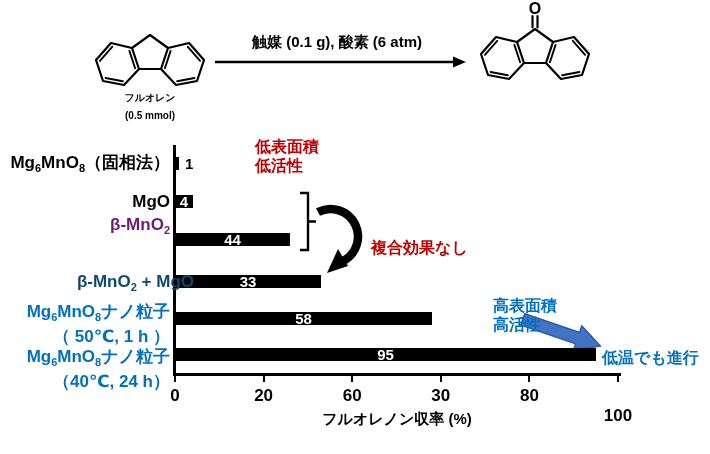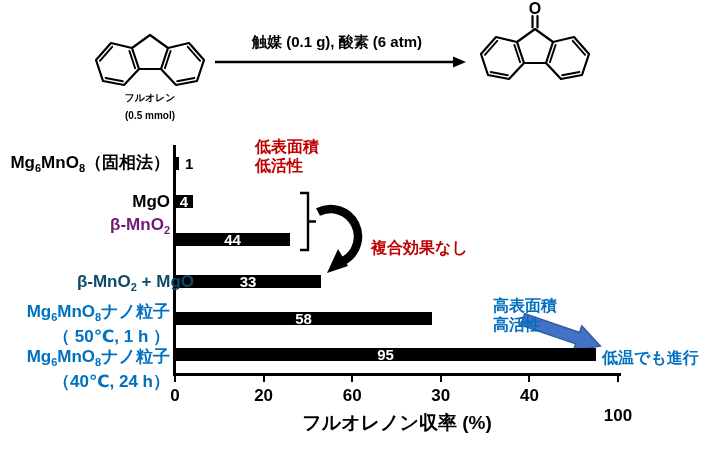--- a/index.html
+++ b/index.html
@@ -10,21 +10,21 @@
   }
   .abs{position:absolute;}
   .ctr{text-align:center;}
   .pre{white-space:pre-line;margin-left:45px;}
   .sch-label{font-size:10px;line-height:18px;}
   .cond{font-size:15px;line-height:18px;}
   .it{font-style:italic;}
   .axis{background:#000;}
   .tick{position:absolute;width:2px;height:7px;background:#000;}
   .tick-label{position:absolute;width:44px;text-align:center;font-size:17px;}
-  .xlabel{font-size:19px;}
+  .xlabel{font-size:15px;}
   .bar{position:absolute;height:13px;}
   .bar-val{position:absolute;font-size:15px;line-height:15px;}
   .bar-val.inside{color:#fff;text-align:center;}
   .cat-label{position:absolute;left:0;width:170px;text-align:right;
              font-size:17px;line-height:19px;}
   .cat-label sub{font-size:11px;}
   .ann{position:absolute;font-size:16px;line-height:19px;}
   .o-atom{font-size:16px;line-height:16px;}
   svg{position:absolute;left:0;top:0;}
 </style>
@@ -99,21 +99,21 @@
       <div class="cat-label" style="top: 347px; color: rgb(0, 112, 192);">Mg<sub>6</sub>MnO<sub>8</sub>ナノ粒子<br>（40℃, 24 h）</div>
       <div class="tick" style="left: 174px; top: 375px;"></div>
       <div class="tick-label" style="left: 153px; top: 386px;">0</div>
       <div class="tick" style="left: 262.6px; top: 375px;"></div>
       <div class="tick-label" style="left: 241.6px; top: 386px;">20</div>
       <div class="tick" style="left: 351.2px; top: 375px;"></div>
       <div class="tick-label" style="left: 330.2px; top: 386px;">60</div>
       <div class="tick" style="left: 439.8px; top: 375px;"></div>
       <div class="tick-label" style="left: 418.8px; top: 386px;">30</div>
       <div class="tick" style="left: 528.4px; top: 375px;"></div>
-      <div class="tick-label" style="left: 507.4px; top: 386px;">40</div>
+      <div class="tick-label" style="left: 507.4px; top: 386px;">80</div>
       <div class="tick" style="left: 617px; top: 375px;"></div>
       <div class="tick-label" style="left: 596px; top: 386px; margin-top: 20px;">100</div>
     </div>
 
   <div class="ann pre" style="left: 210px; top: 137px; color: rgb(192, 0, 0);">低表面積
 低活性</div>
   <div class="ann" style="left: 371px; top: 238px; color: rgb(192, 0, 0);">複合効果なし</div>
   <div class="ann pre" style="left: 448px; top: 296px; color: rgb(0, 112, 192);">高表面積
 高活性</div>
   <div class="ann" style="left: 602px; top: 348px; color: rgb(0, 112, 192);">低温でも進行</div>

